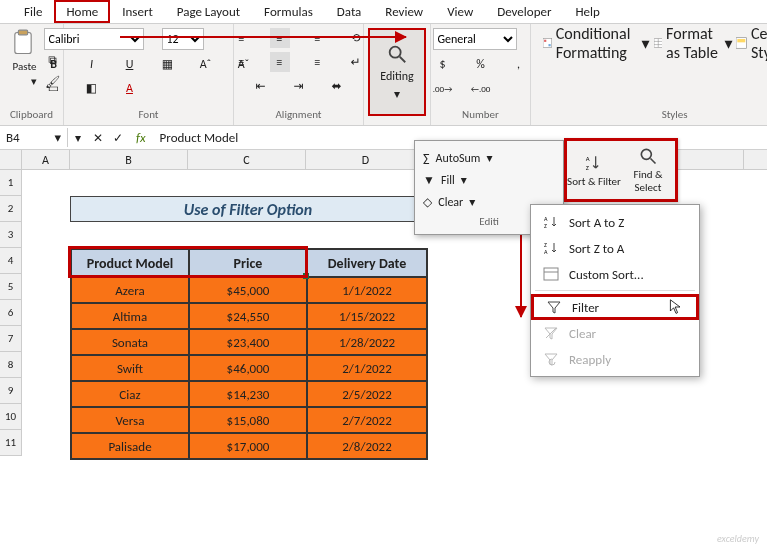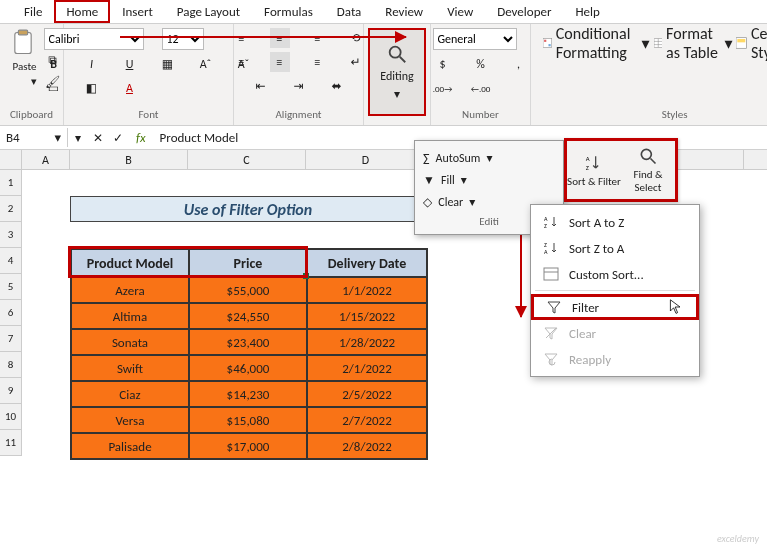--- a/index.html
+++ b/index.html
@@ -293,21 +293,21 @@
   <div class="title-merge">Use of Filter Option</div>
 
   <div class="datatable">
     <div class="dth">
       <div class="c-model">Product Model</div>
       <div class="c-price">Price</div>
       <div class="c-date">Delivery Date</div>
     </div>
     <div class="dtr">
         <div class="c-model">Azera</div>
-        <div class="c-price">$55,000</div>
+        <div class="c-price">$45,000</div>
         <div class="c-date">1/1/2022</div>
       </div>
     <div class="dtr">
         <div class="c-model">Altima</div>
         <div class="c-price">$24,550</div>
         <div class="c-date">1/15/2022</div>
       </div>
     <div class="dtr">
         <div class="c-model">Sonata</div>
         <div class="c-price">$23,400</div>

